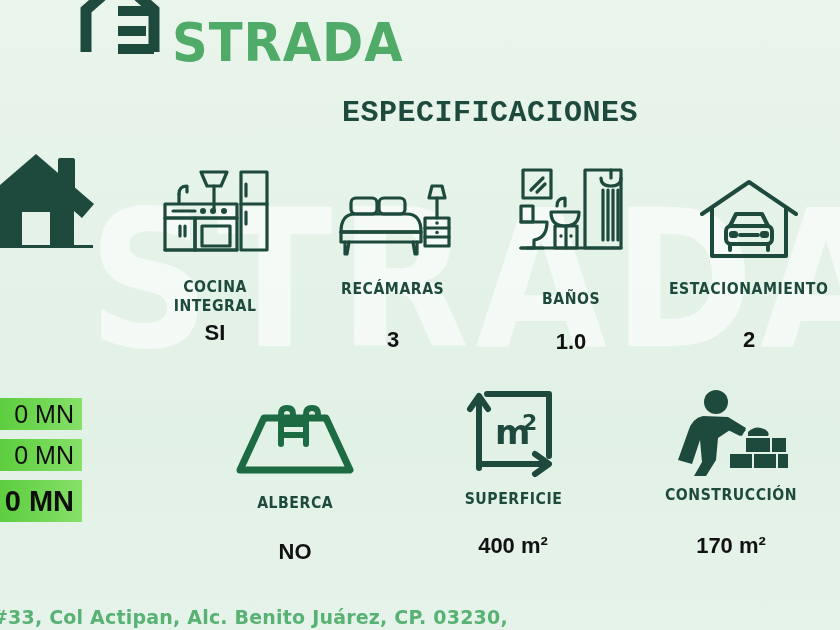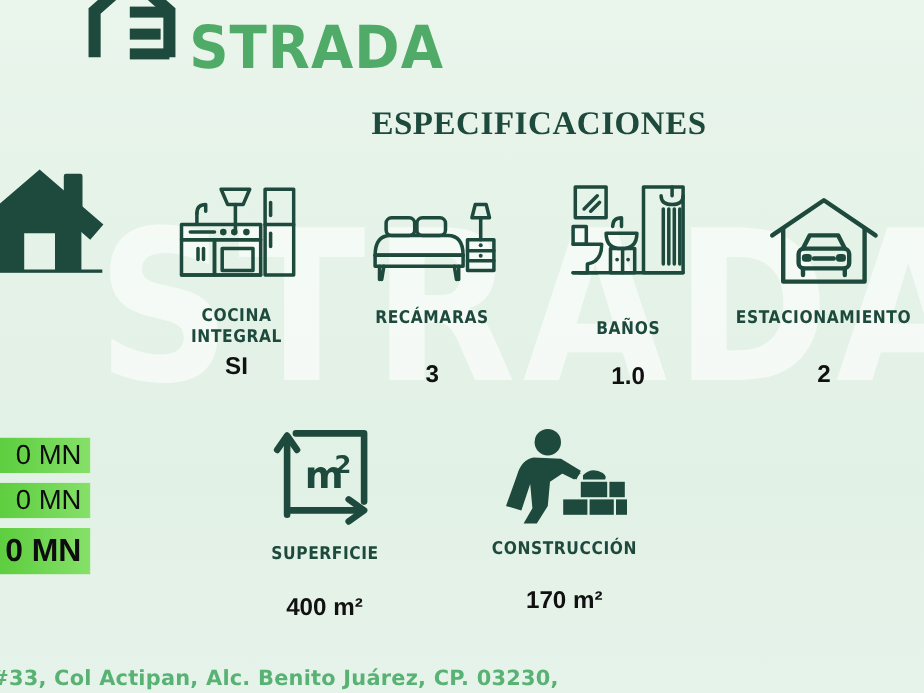--- a/index.html
+++ b/index.html
@@ -69,21 +69,21 @@
     position: absolute;
     left: 0;
     right: 0;
     top: 96px;
     text-align: center;
     padding-left: 140px;
     font-size: 30px;
     font-weight: 700;
     letter-spacing: 0.5px;
     color: #1d4a3d;
-    font-family: Liberation Serif, serif;
+    font-family: Liberation Mono, monospace;
   }
 
   
   .left-house {
     position: absolute;
     left: -28px;
     top: 142px;
   }
   .left-divider {
     position: absolute;
@@ -180,21 +180,21 @@
   
   .row-1 .spec:nth-child(2) .spec-label,
   .row-1 .spec:nth-child(4) .spec-label { margin-top: 14px; }
   .row-1 .spec:nth-child(3) .spec-label { margin-top: 24px; }
   .row-1 .spec:nth-child(2) .spec-value { margin-top: 28px; }
   .row-1 .spec:nth-child(3) .spec-value { margin-top: 20px; }
   .row-1 .spec:nth-child(4) .spec-value { margin-top: 28px; }
   .row-2 .spec:nth-child(1) .spec-label { margin-top: 16px; }
   .row-2 .spec:nth-child(3) .spec-label { margin-top: 8px; }
   .row-2 .spec:nth-child(1) .spec-value { margin-top: 26px; }
-  .row-2 .spec:nth-child(3) .spec-value { margin-top: 12px; }
+  .row-2 .spec:nth-child(3) .spec-value { margin-top: 28px; }
 
   
   .footer {
     position: absolute;
     left: -8px;
     bottom: 2px;
     font-size: 19px;
     font-weight: 700;
     color: #58b273;
     font-family: "DejaVu Sans", sans-serif;
@@ -372,20 +372,37 @@
         </svg>
       </div>
       <div class="spec-label">ESTACIONAMIENTO</div>
       <div class="spec-value">2</div>
     </div>
 
   </div>
 
   <div class="specs-row row-2">
 
+    <div class="spec">
+      <div class="spec-icon">
+        <svg width="122" height="74" viewBox="0 0 122 74">
+          <g fill="none" stroke="#1d6b43" stroke-width="7" stroke-linejoin="round" stroke-linecap="round">
+            <path d="M30 14 L92 14 L116 66 L6 66 Z"></path>
+          </g>
+          <g fill="none" stroke="#1d6b43" stroke-width="6" stroke-linecap="round">
+            <path d="M47 40 L47 10 Q47 4 53 4 Q59 4 59 10"></path>
+            <path d="M72 40 L72 10 Q72 4 78 4 Q84 4 84 10"></path>
+            <line x1="47" y1="20" x2="72" y2="20"></line>
+            <line x1="47" y1="31" x2="72" y2="31"></line>
+          </g>
+        </svg>
+      </div>
+      <div class="spec-label">ALBERCA</div>
+      <div class="spec-value">NO</div>
+    </div>
 
     <div class="spec">
       <div class="spec-icon">
         <svg width="96" height="90" viewBox="0 0 96 90">
           <g fill="none" stroke="#1d4a3d" stroke-width="6" stroke-linejoin="round" stroke-linecap="round">
             <polyline points="14,80 14,12"></polyline>
             <polyline points="5,21 14,8 23,21"></polyline>
             <polyline points="22,6 84,6 84,68"></polyline>
             <polyline points="16,76 78,76"></polyline>
             <polyline points="70,66 84,76 70,86"></polyline>

